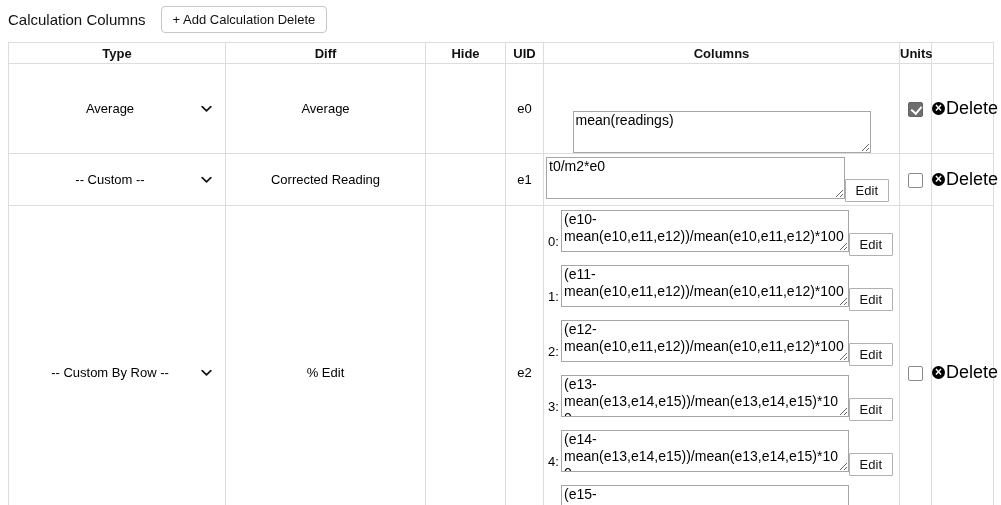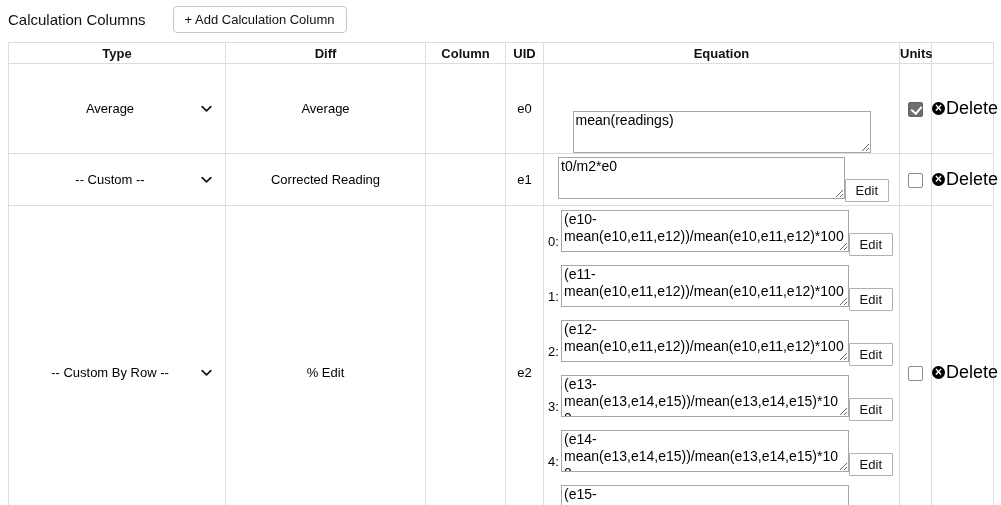--- a/index.html
+++ b/index.html
@@ -1,20 +1,20 @@
 <!DOCTYPE html>
 <html><head>
 <meta charset="utf-8">
 <style>
   html,body{margin:0;padding:0;}
   body{
     width:1001px;height:505px;background:#fff;color:#000;
     font-family:"Liberation Sans",sans-serif;overflow:hidden;
   }
-  .header-bar{display:flex;align-items:center;gap:27px;padding:6px 0 9px 8px;}
+  .header-bar{display:flex;align-items:center;gap:15px;padding:6px 0 9px 8px;}
   .page-title{font-size:15px;color:#111;}
   .add-btn{
     font-family:inherit;font-size:13px;color:#111;background:#fff;
     border:1px solid #c6c6c6;border-radius:4px;padding:5px 11px;cursor:pointer;
   }
   table.calc{border-collapse:collapse;table-layout:fixed;width:985px;margin-left:8px;}
   .calc th,.calc td{border:1px solid #ddd;text-align:center;vertical-align:middle;font-size:13px;padding:0;}
   .calc th{height:20px;font-weight:700;color:#111;margin-top:33px;}
   tr.r0{height:50px;}
   tr.r1{height:51px;}
@@ -61,40 +61,40 @@
     width:13px;height:13px;border-radius:50%;background:#000;color:#fff;
     display:inline-flex;align-items:center;justify-content:center;flex:none;
   }
   .circle-x::before{content:"\00d7";font-size:12px;font-weight:700;line-height:1;margin-top:-1px;}
 </style>
 </head>
 <body>
 
 <div class="header-bar">
   <span class="page-title">Calculation Columns</span>
-  <button class="add-btn">+ Add Calculation Column</button>
+  <button class="add-btn">+ Add Calculation Delete</button>
 </div>
 
 <table class="calc">
   <colgroup>
     <col style="width:217px">
       <col style="width:200px">
       <col style="width:80px">
     <col style="width:38px">
       <col style="width:356px">
       <col style="width:32px">
       <col style="width:62px">
   </colgroup>
   <thead>
     <tr>
       <th>Type</th>
       <th>Diff</th>
-      <th>Column</th>
+      <th>Hide</th>
       <th>UID</th>
-      <th>Equation</th>
+      <th>Columns</th>
       <th>Units</th>
       <th></th>
     </tr>
   </thead>
   <tbody>
 
     <tr class="r0">
       <td>
         <div class="sel-wrap">
           <select>
@@ -132,21 +132,21 @@
           </select>
           <svg class="chev" width="11" height="7" viewBox="0 0 11 7">
             <polyline points="1.2,1.2 5.5,5.4 9.8,1.2" fill="none" stroke="#1a1a1a" stroke-width="1.8" stroke-linecap="round" stroke-linejoin="round"></polyline>
           </svg>
         </div>
       </td>
       <td>Corrected Reading</td>
       <td></td>
       <td>e1</td>
       <td>
-        <div class="eq-line" style="padding-bottom:6px;margin-left:12px;">
+        <div class="eq-line" style="padding-bottom:6px;">
           <textarea class="eq" style="width: 302px;">t0/m2*e0</textarea>
           <button class="edit-btn row2">Edit</button>
         </div>
       </td>
       <td>
         <input type="checkbox" class="hide-cb" style="">
       </td>
       <td>
         <span class="delete-btn">
           <span class="circle-x"></span>

